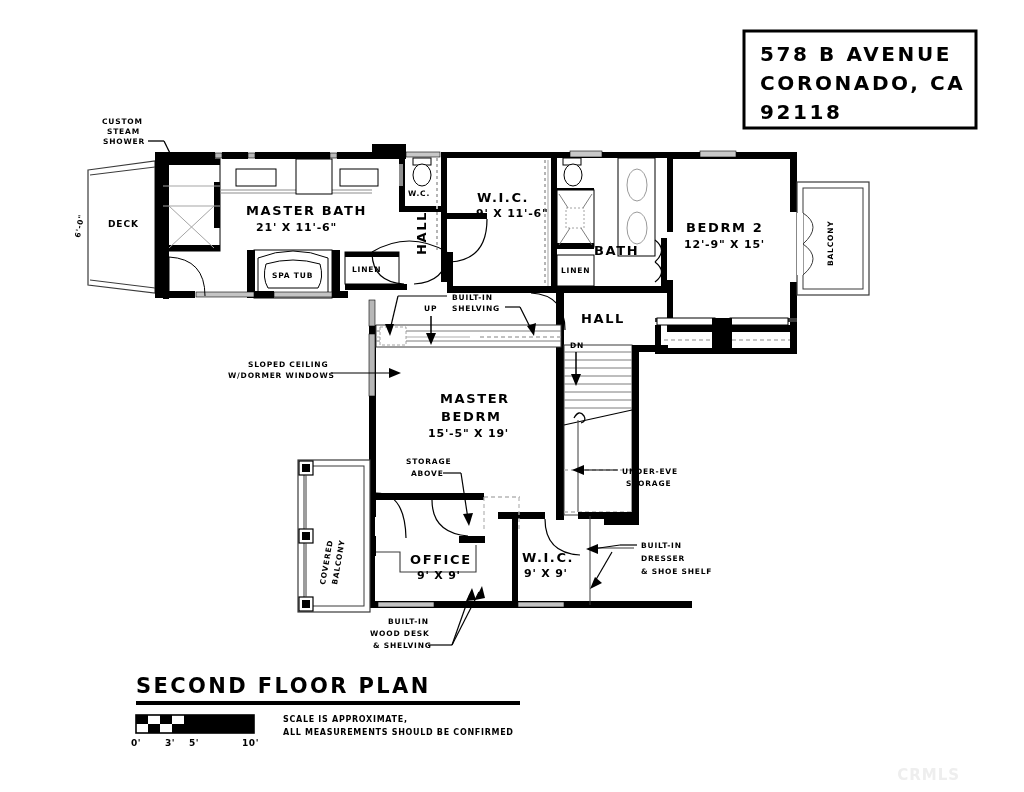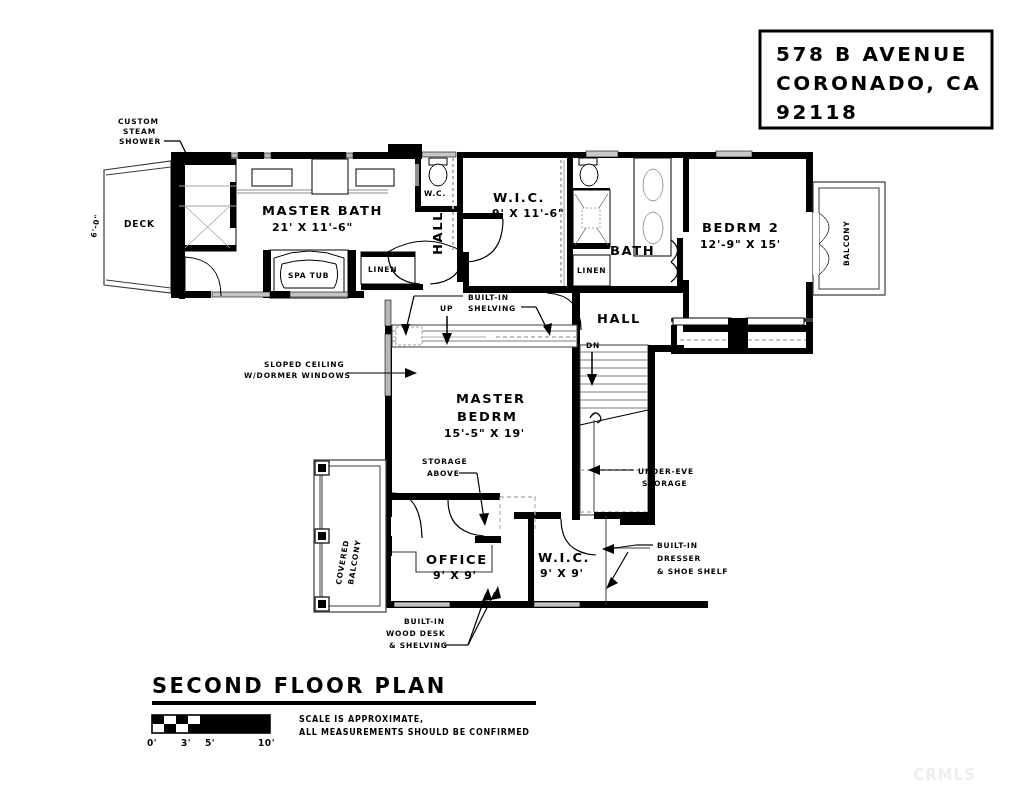--- a/index.html
+++ b/index.html
@@ -2,21 +2,21 @@
 <html><head>
 <meta charset="utf-8">
 <title>Second Floor Plan</title>
 <style>
   html,body{margin:0;padding:0;background:#ffffff;}
   body{
     width:1024px;height:792px;overflow:hidden;position:relative;
     font-family:"DejaVu Sans","Liberation Sans",sans-serif;
     color:#000;
   }
-  #stage{position:absolute;left:16px;top:0;width:972px;height:792px;}
+  #stage{position:absolute;left:0;top:0;width:972px;height:792px;}
   svg#plan{position:absolute;left:0;top:0;width:1024px;height:792px;}
 
   
   .t{font-family:"DejaVu Sans","Liberation Sans",sans-serif;fill:#000;}
   .room{font-size:13px;font-weight:bold;letter-spacing:1.6px;}
   .dim{font-size:11px;font-weight:bold;letter-spacing:0.8px;}
   .small{font-size:9px;font-weight:bold;letter-spacing:0.9px;}
   .tiny{font-size:7.5px;font-weight:bold;letter-spacing:0.8px;}
   .note{font-size:8px;font-weight:bold;letter-spacing:0.7px;}
   .addr{font-size:20px;font-weight:bold;letter-spacing:2.6px;}

